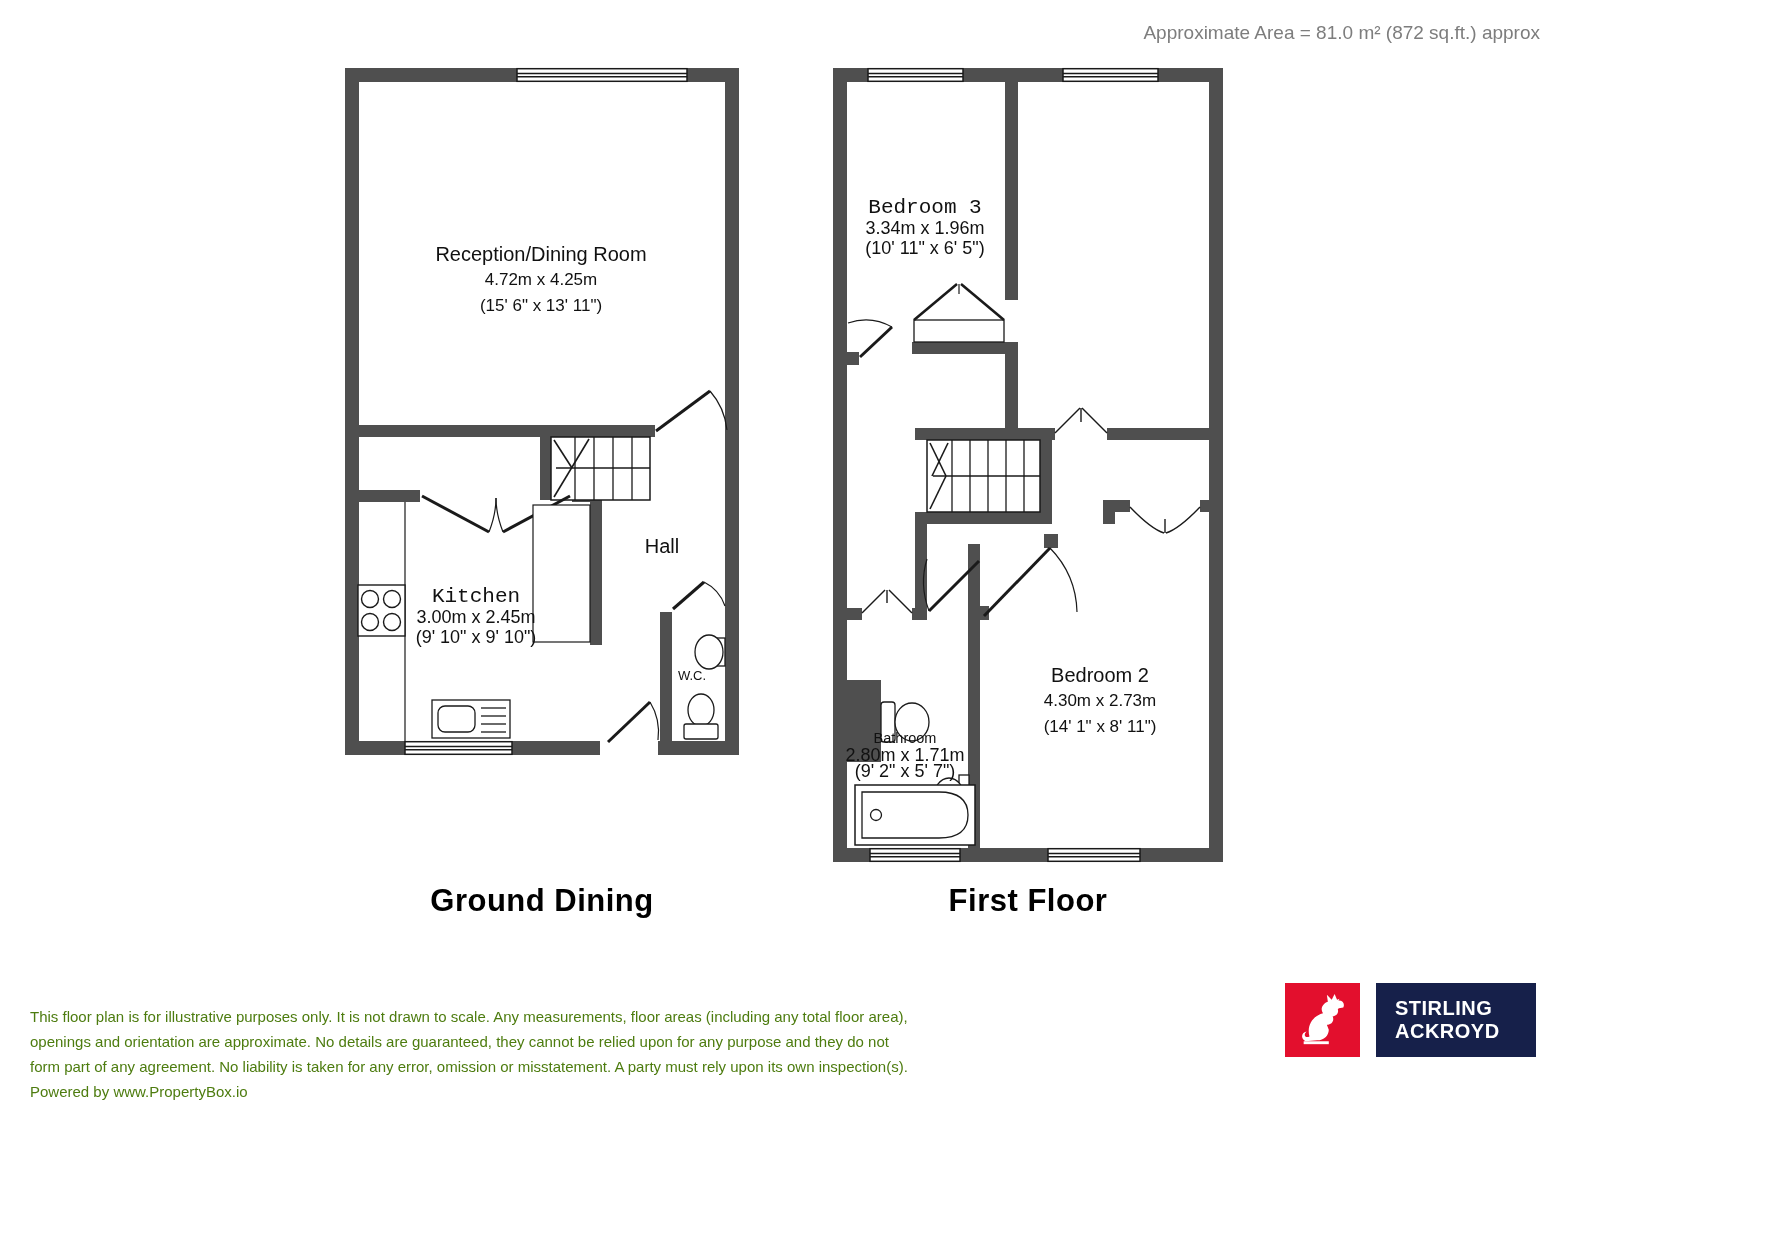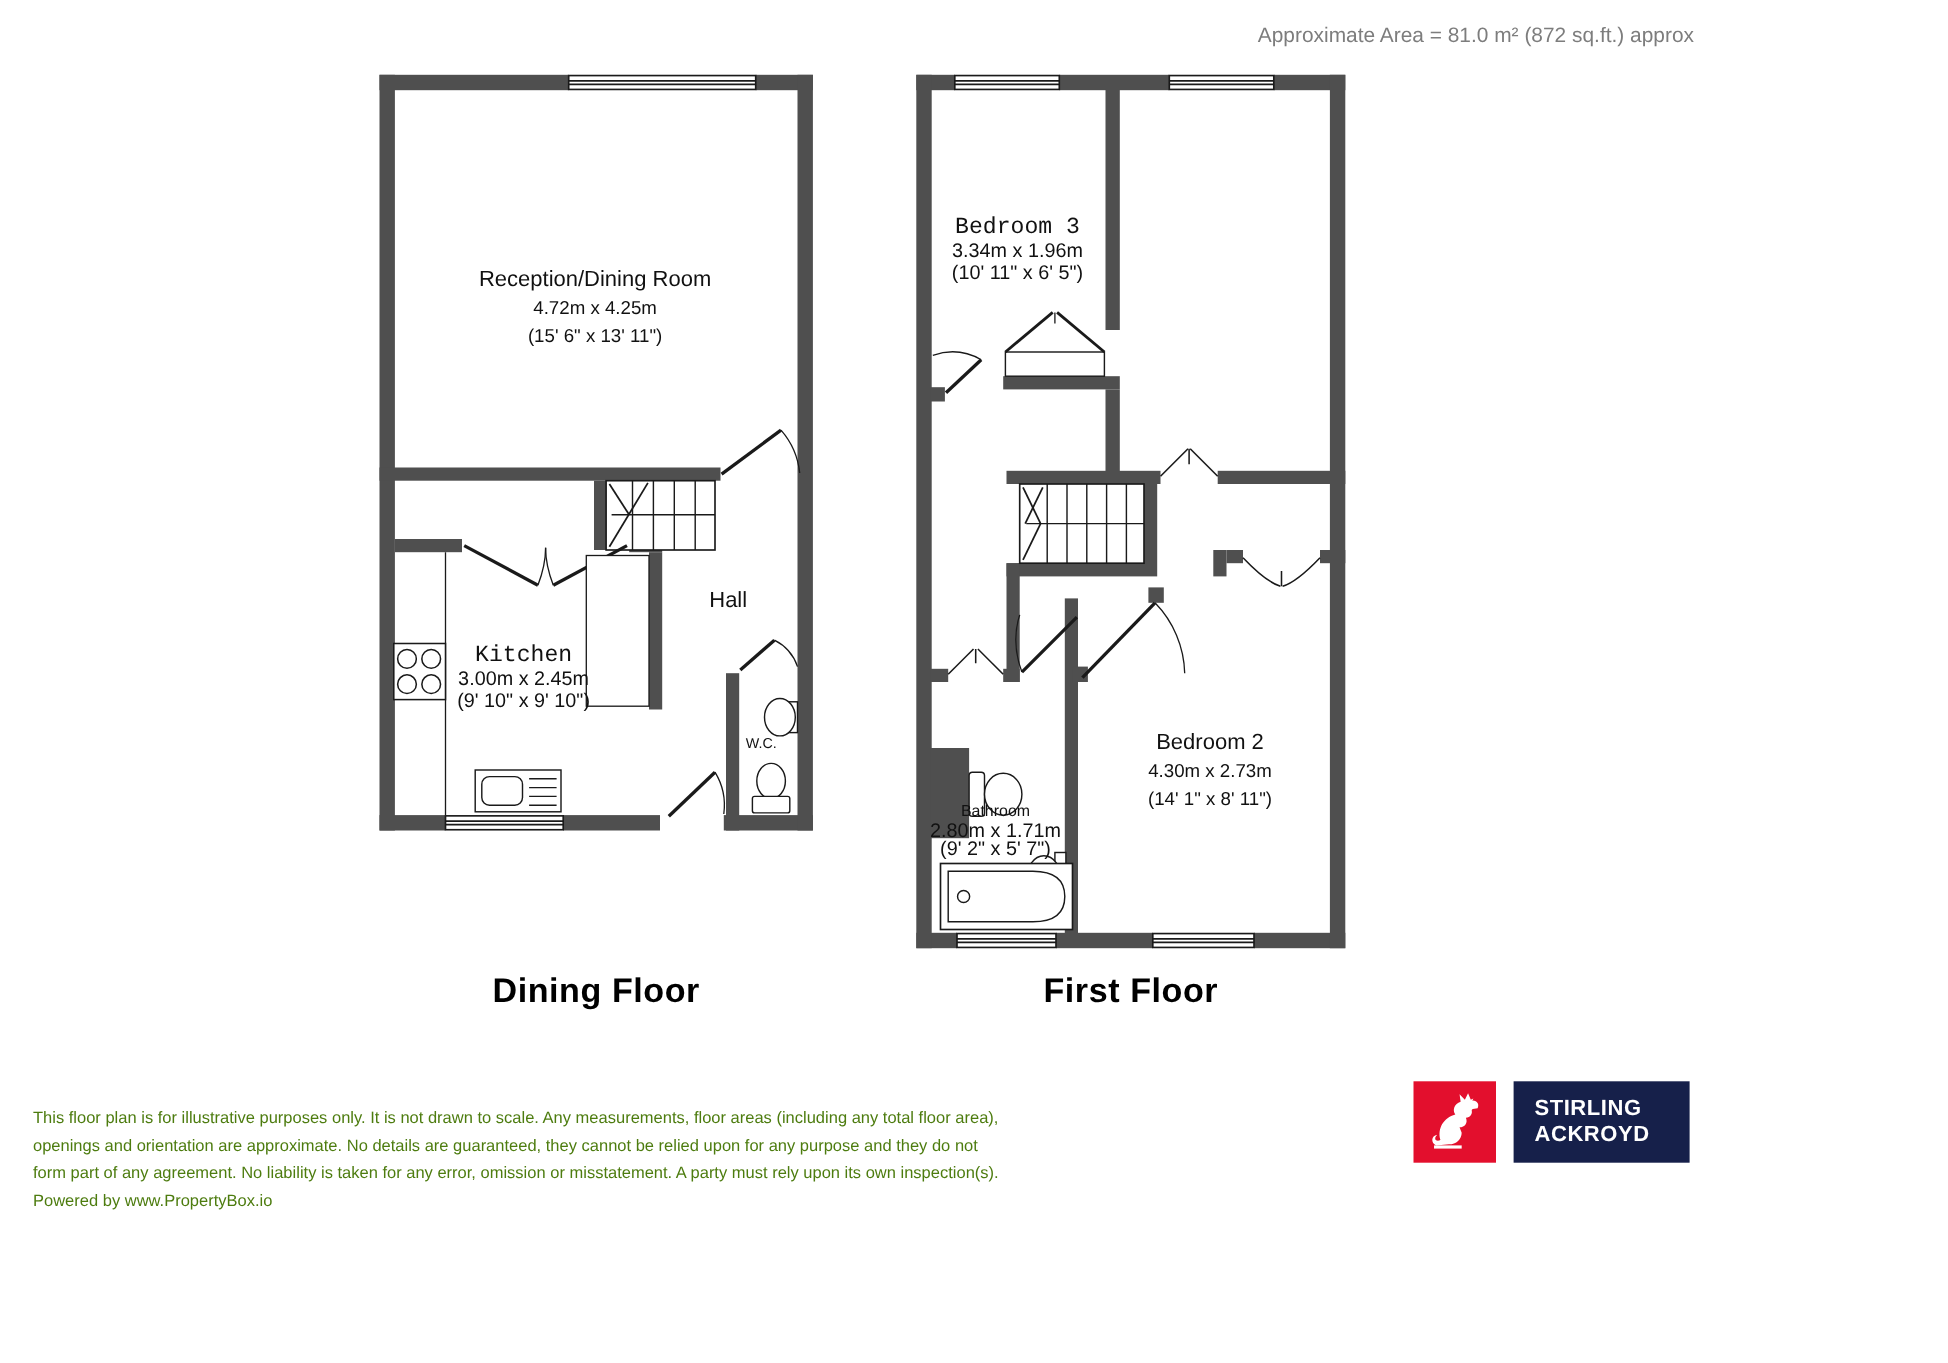--- a/index.html
+++ b/index.html
@@ -277,21 +277,21 @@
     <div class="rl-dim-lg">4.30m x 2.73m</div>
     <div class="rl-dim-lg">(14' 1" x 8' 11")</div>
   </div>
 
   <div class="room-label" style="left:905px;top:729px;">
     <div class="rl-name-sm">Bathroom</div>
     <div class="rl-dim-sm">2.80m x 1.71m</div>
     <div class="rl-dim-sm">(9' 2" x 5' 7")</div>
   </div>
 
-  <div class="floor-title" style="left:542px;top:883px;">Dining Floor</div>
+  <div class="floor-title" style="left:542px;top:883px;">Ground Dining</div>
   <div class="floor-title" style="left:1028px;top:883px;">First Floor</div>
 
   <div class="disclaimer">
     <div>This floor plan is for illustrative purposes only. It is not drawn to scale. Any measurements, floor areas (including any total floor area),</div>
     <div>openings and orientation are approximate. No details are guaranteed, they cannot be relied upon for any purpose and they do not</div>
     <div>form part of any agreement. No liability is taken for any error, omission or misstatement. A party must rely upon its own inspection(s).</div>
     <div>Powered by www.PropertyBox.io</div>
   </div>
 
   <div class="logo">

